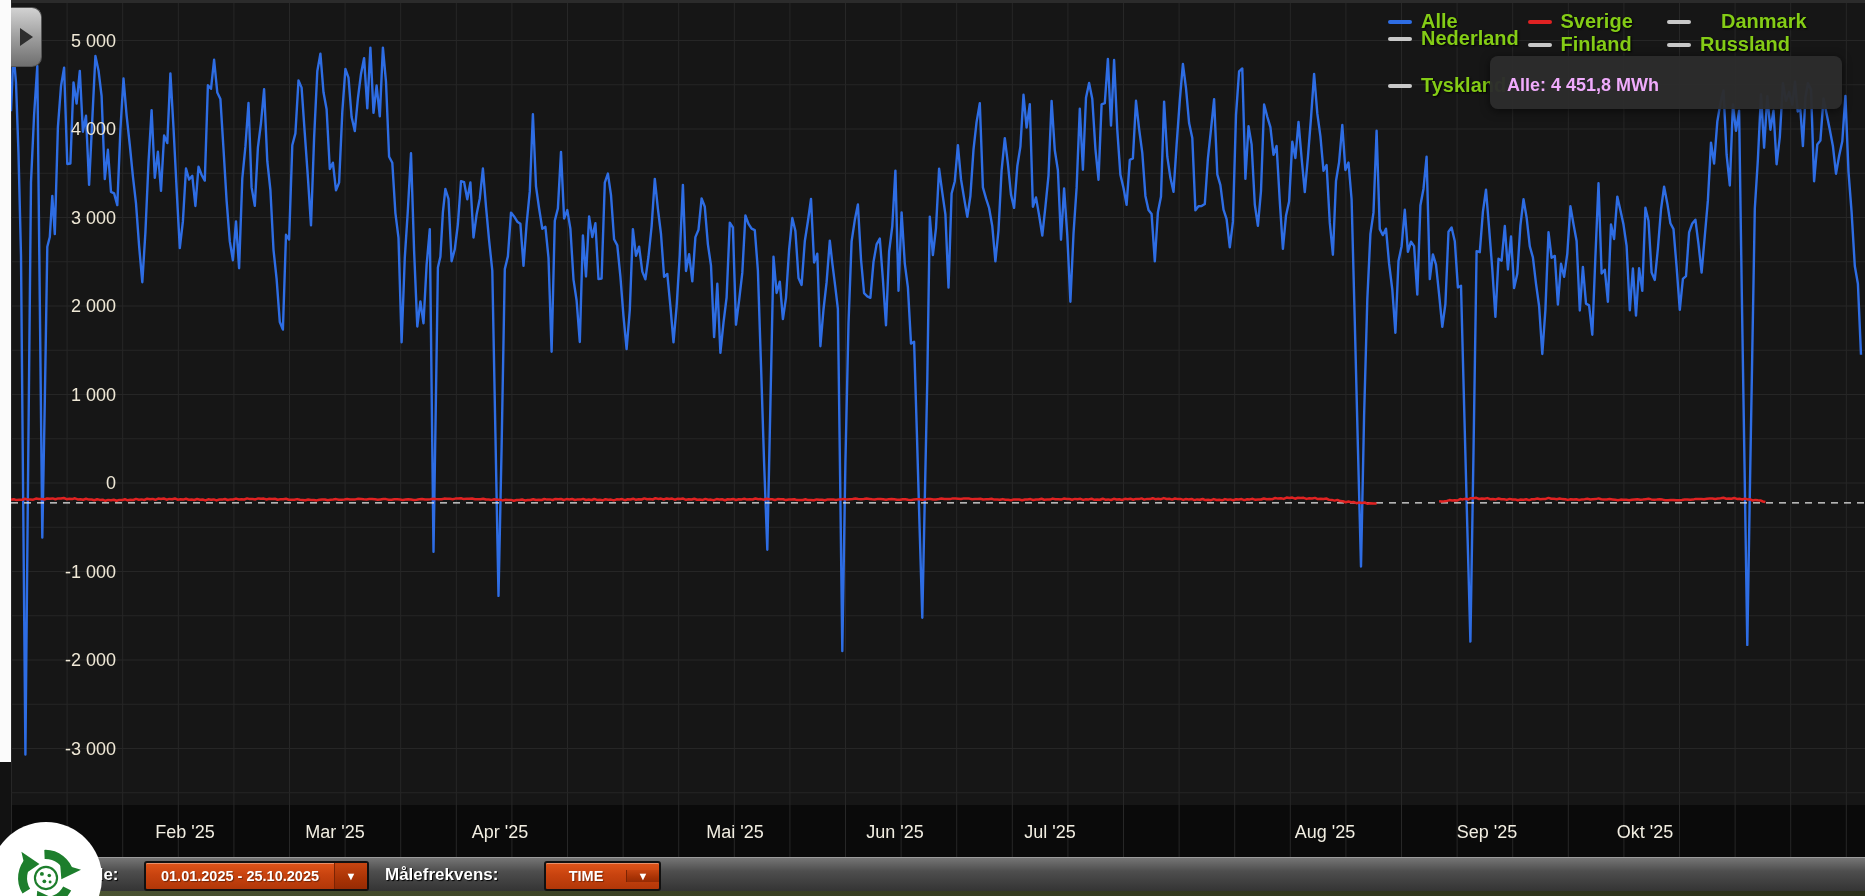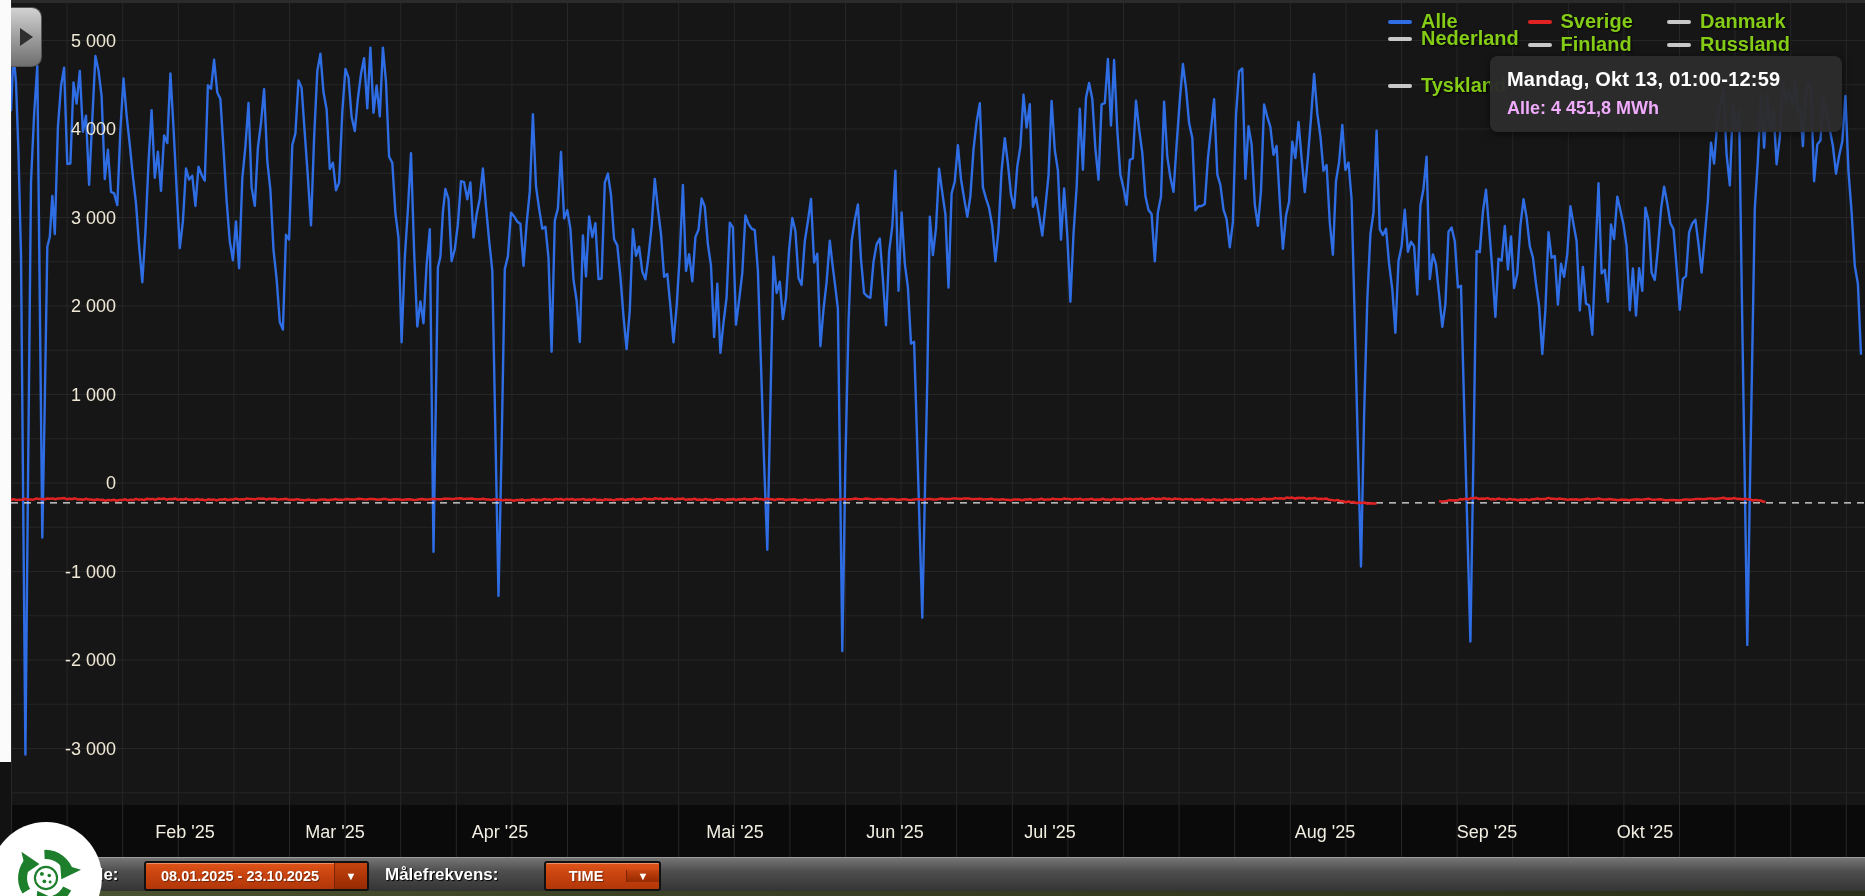--- a/index.html
+++ b/index.html
@@ -155,21 +155,21 @@
 
   <div id="legend">
       <div class="legend-item" style="left: 0px; top: 0px;">
         <span class="legend-swatch" style="background: rgb(46, 109, 228);"></span>
         <span class="legend-label">Alle</span>
       </div>
       <div class="legend-item" style="left: 139.5px; top: 0px; text-align: right;">
         <span class="legend-swatch" style="background: rgb(224, 34, 34);"></span>
         <span class="legend-label">Sverige</span>
       </div>
-      <div class="legend-item" style="left: 279px; top: 0px;">
+      <div class="legend-item" style="left: 279px; top: 0px; gap: 21px;">
         <span class="legend-swatch" style="background: rgb(200, 200, 200);"></span>
         <span class="legend-label">Danmark</span>
       </div>
       <div class="legend-item" style="left: 0px; top: 17px;">
         <span class="legend-swatch" style="background: rgb(200, 200, 200);"></span>
         <span class="legend-label">Nederland</span>
       </div>
       <div class="legend-item" style="left: 139.5px; top: 23px; align-items: center;">
         <span class="legend-swatch" style="background: rgb(200, 200, 200);"></span>
         <span class="legend-label">Finland</span>
@@ -178,29 +178,28 @@
         <span class="legend-swatch" style="background: rgb(200, 200, 200);"></span>
         <span class="legend-label">Russland</span>
       </div>
       <div class="legend-item" style="left: 0px; top: 64px;">
         <span class="legend-swatch" style="background: rgb(200, 200, 200);"></span>
         <span class="legend-label">Tyskland</span>
       </div>
     </div>
 
   <div id="tooltip">
-    <div class="tt-title">Mandag, Okt 13, 01:00-12:59</div>
     <div class="tt-value" style="color: #f0abfc;">Alle: 4 451,8 MWh</div>
   </div>
 
   <div id="toolbar">
     <span class="tb-label" id="period-label">speriode:</span>
 
     <div class="tb-button" id="period-button">
-      <span class="btn-text">08.01.2025 - 23.10.2025</span>
+      <span class="btn-text">01.01.2025 - 25.10.2025</span>
       <span class="btn-arrow">
         <span>▼</span>
       </span>
     </div>
 
     <span class="tb-label" id="freq-label">Målefrekvens:</span>
 
     <div class="tb-button" id="freq-button">
       <span class="btn-text">TIME</span>
       <span class="btn-arrow">

